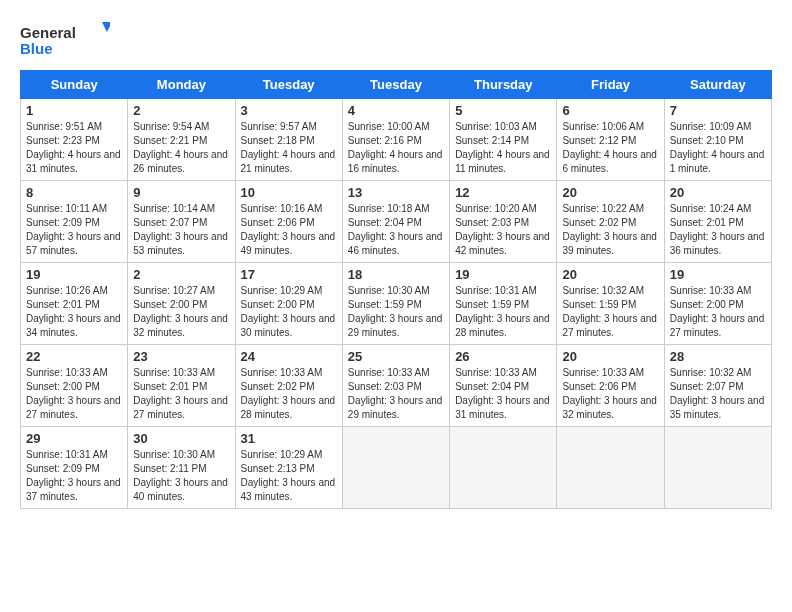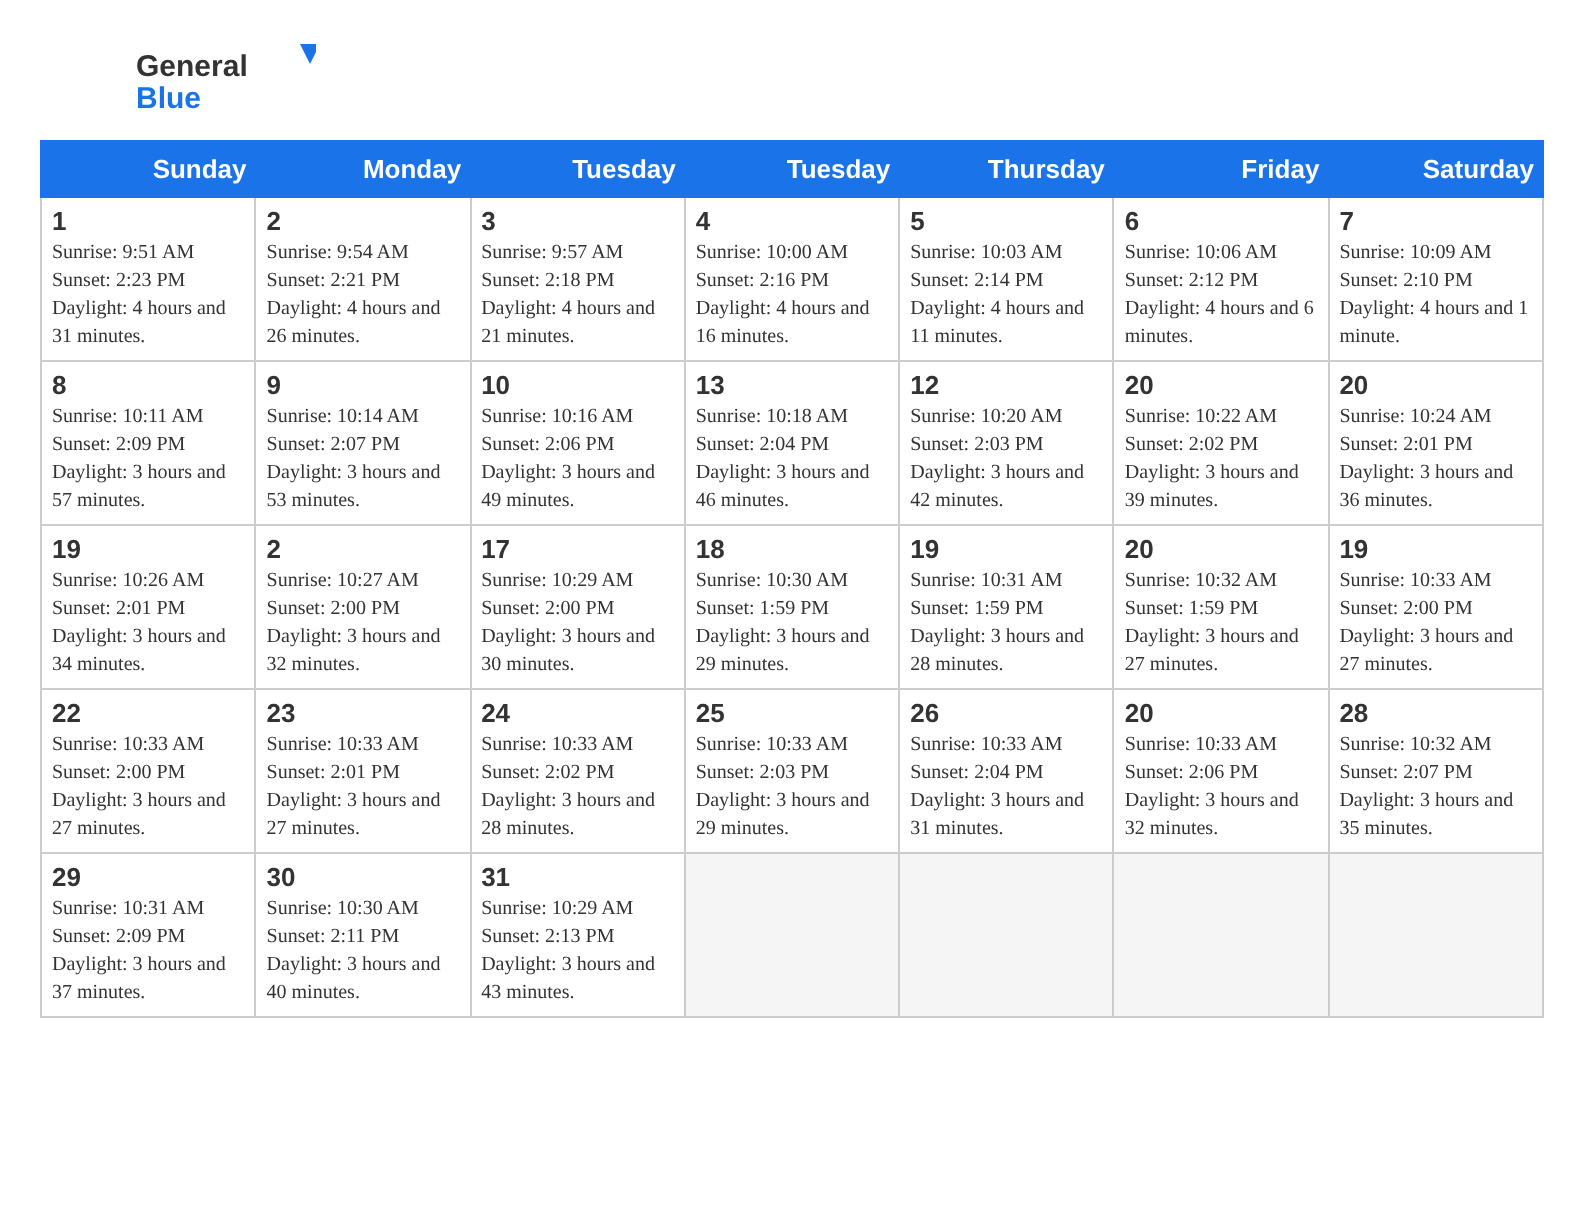--- a/index.html
+++ b/index.html
@@ -8,21 +8,20 @@
       background: #fff;
       width: 792px;
       min-height: 612px;
       padding: 20px;
     }
     .header {
       display: flex;
       justify-content: space-between;
       align-items: flex-start;
       margin-bottom: 10px;
-      margin-left: 48px;
     }
     .logo {
       display: flex;
       align-items: center;
       gap: 4px;
     }
     .title-block {
       text-align: right;
     }
     .month-title {
@@ -38,21 +37,21 @@
       width: 100%;
       border-collapse: collapse;
       table-layout: fixed;
     }
     th {
       background-color: #1a73e8;
       color: white;
       font-size: 13px;
       font-weight: bold;
       padding: 6px 4px;
-      text-align: right;
+      text-align: center;
       border: 1px solid #1a73e8;
     }
     td {
       vertical-align: top;
       border: 1px solid #ccc;
       padding: 4px 5px;
       font-size: 10px;
       color: #333;
       height: 80px;
       background: #fff;
@@ -63,21 +62,20 @@
     .day-number {
       font-size: 13px;
       font-weight: bold;
       display: block;
       margin-bottom: 2px;
     }
     .cell-text {
       font-size: 10px;
       line-height: 1.4;
       color: #333;
-      font-family: Liberation Serif, serif;
     }
   </style>
 </head>
 <body>
 
 <div class="header">
   <div class="logo">
   <svg width="90" height="40" viewBox="0 0 90 40">
     <text x="0" y="18" font-size="15" font-weight="bold" fill="#333" font-family="Arial">General</text>
     <text x="0" y="34" font-size="15" font-weight="bold" fill="#1a73e8" font-family="Arial">Blue</text>

